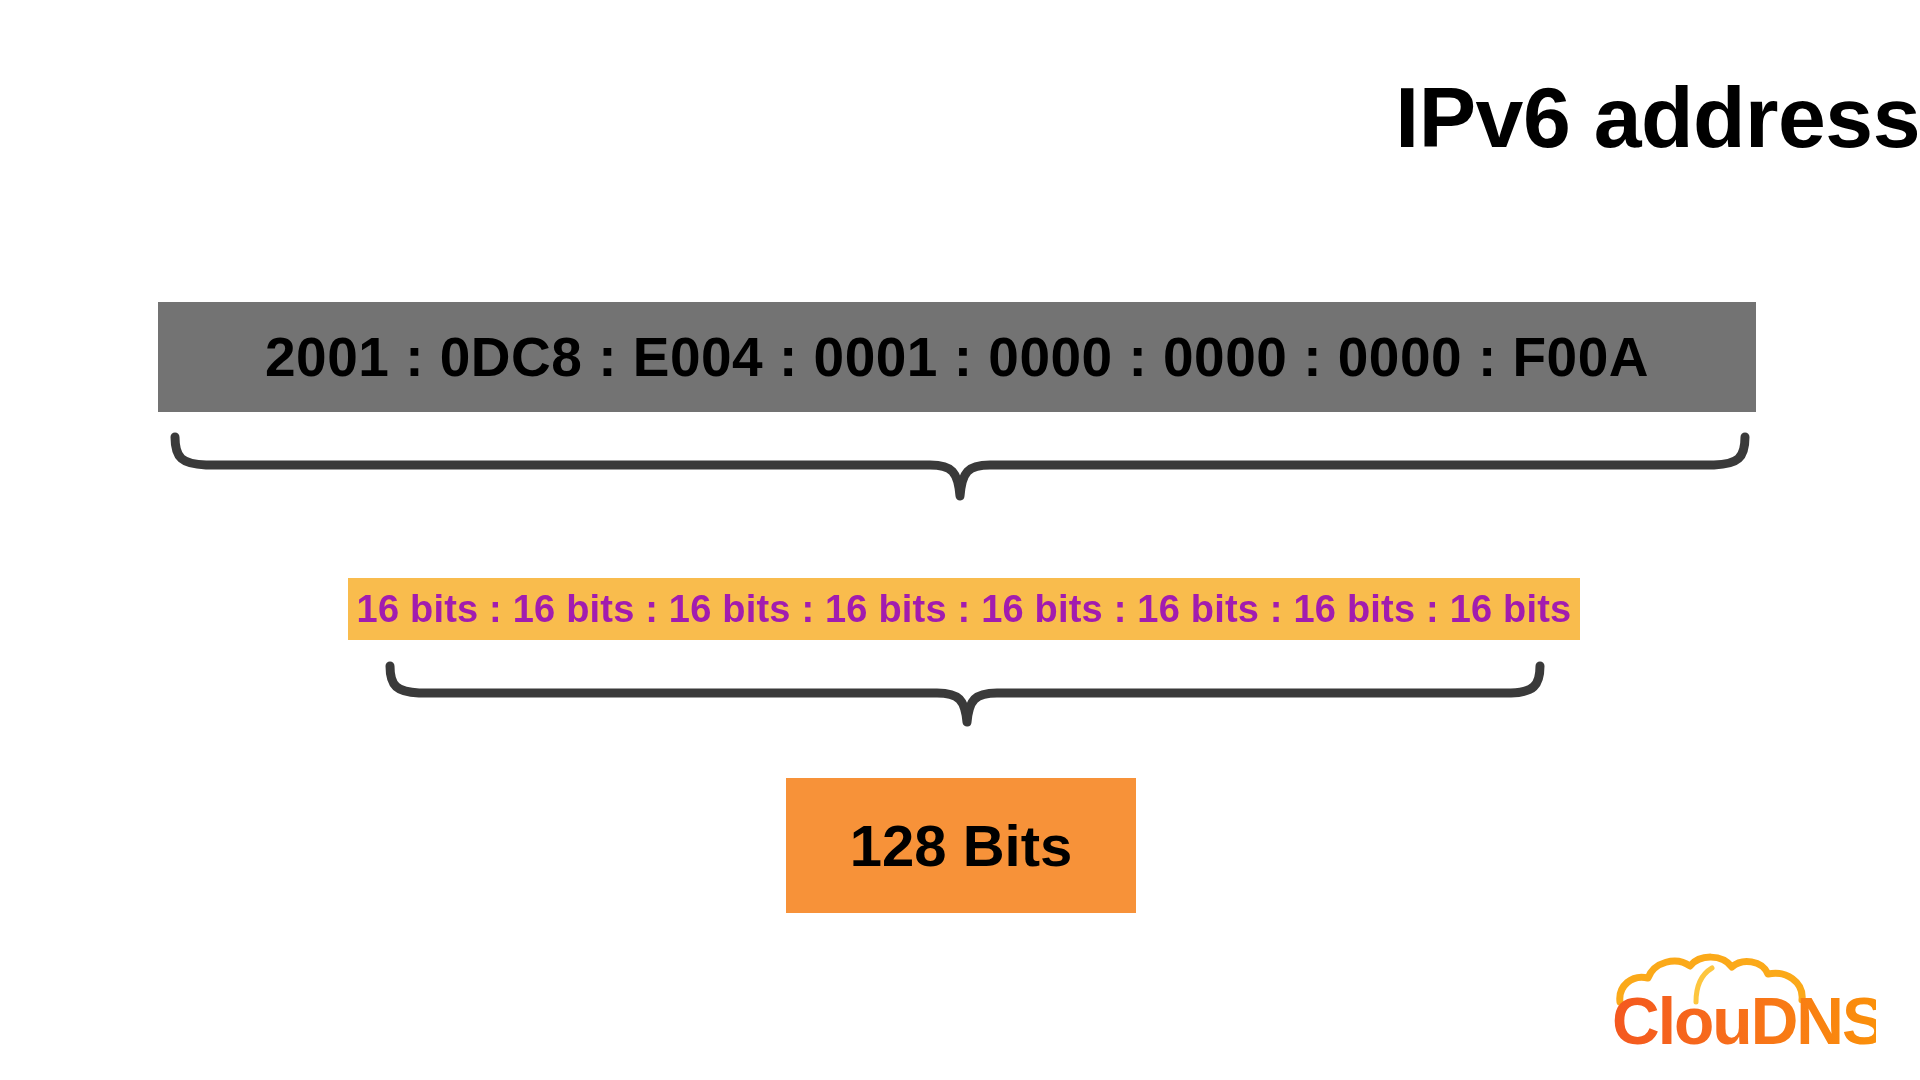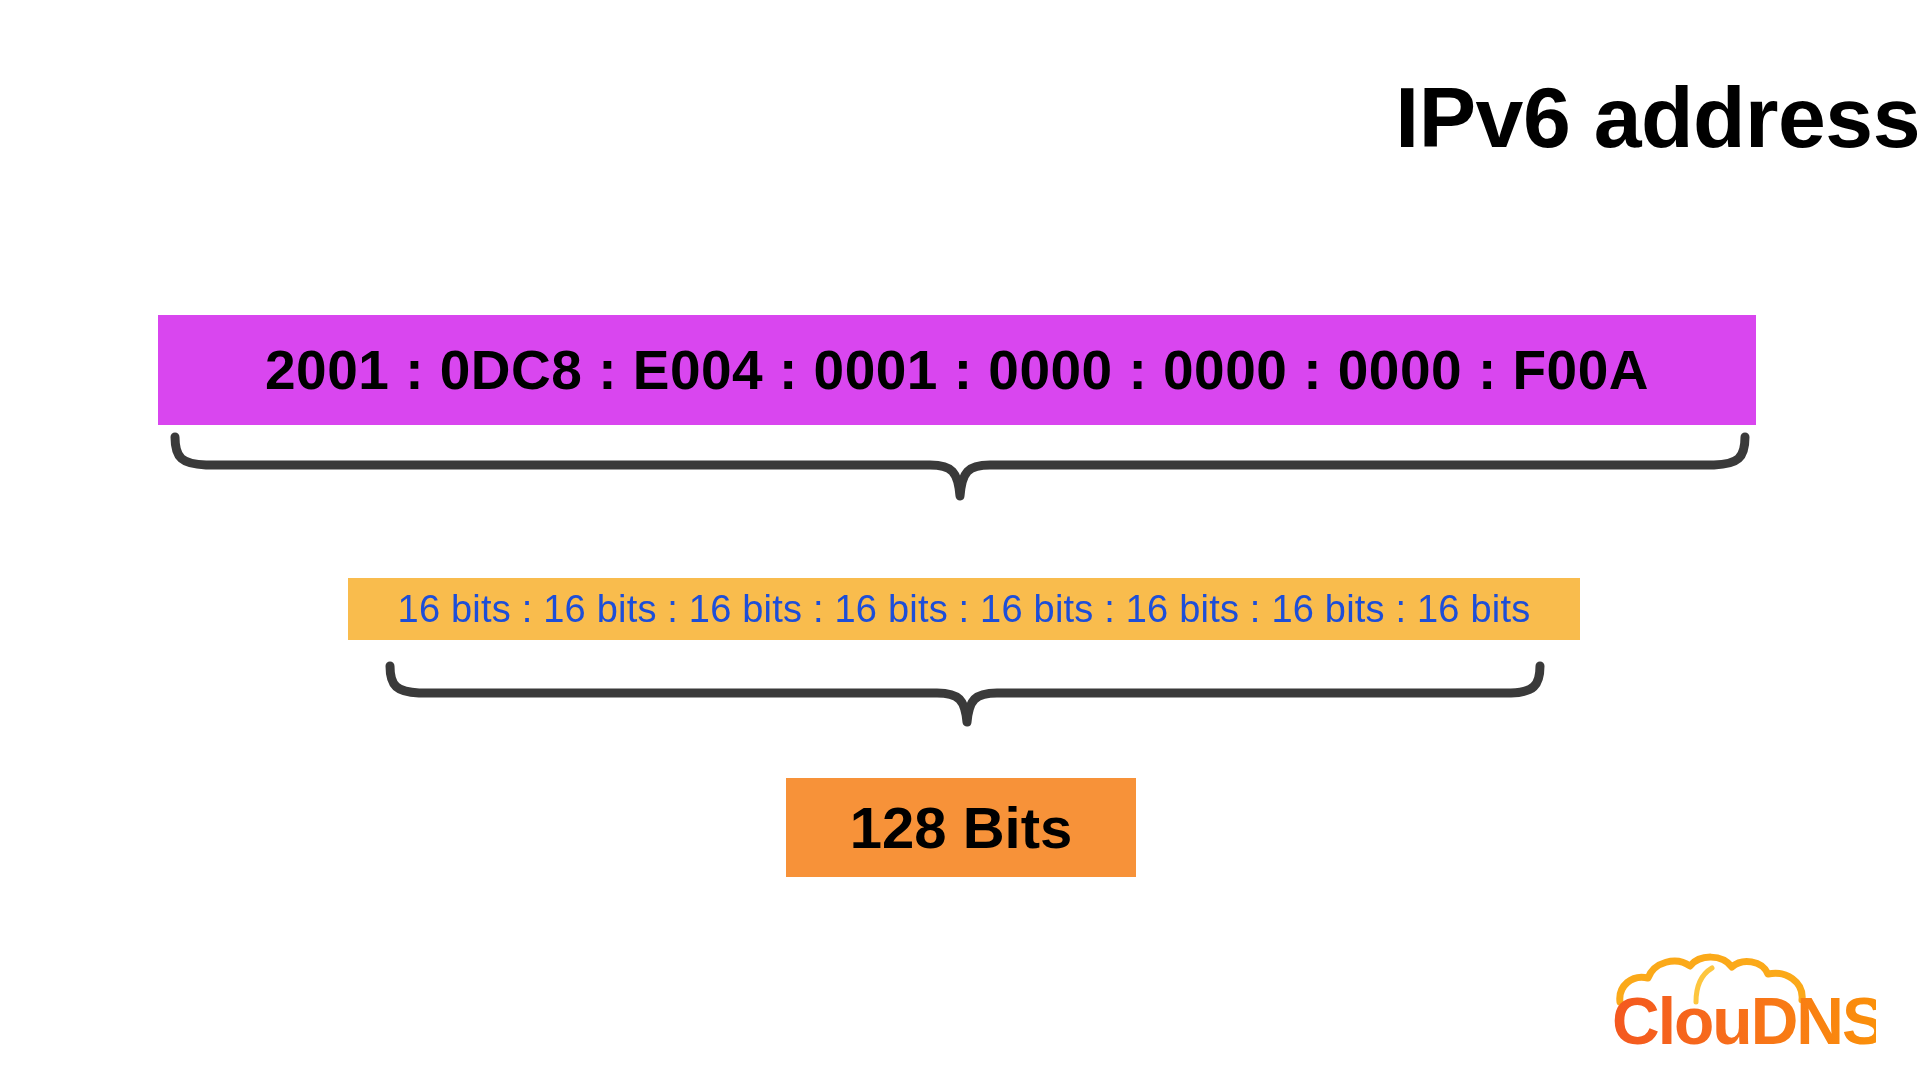--- a/index.html
+++ b/index.html
@@ -35,24 +35,24 @@
     font-weight: bold;
     letter-spacing: -0.5px;
     line-height: 1.1;
     color: #000000;
   }
 
   
   #address-bar {
     position: absolute;
     left: 158px;
-    top: 315px;
+    top: 302px;
     width: 1598px;
     height: 110px;
-    background: #d946ef;
+    background: #737373;
     display: flex;
     align-items: center;
     justify-content: center;
   }
   #address-text {
     font-size: 55px;
     font-weight: bold;
     letter-spacing: 0.5px;
     color: #000000;
     white-space: nowrap;
@@ -91,33 +91,33 @@
     top: 578px;
     width: 1232px;
     height: 62px;
     background: #F9BC4D;
     display: flex;
     align-items: center;
     justify-content: center;
   }
   #bits-text {
     font-size: 38px;
-    font-weight: normal;
-    color: #1d4ed8;
+    font-weight: bold;
+    color: #a21caf;
     white-space: nowrap;
     letter-spacing: 0.2px;
   }
 
   
   #total-bits-box {
     position: absolute;
     left: 786px;
     top: 778px;
     width: 350px;
-    height: 99px;
+    height: 135px;
     background: #F79239;
     display: flex;
     align-items: center;
     justify-content: center;
   }
   #total-bits-text {
     font-size: 58px;
     font-weight: bold;
     color: #000000;
     white-space: nowrap;

